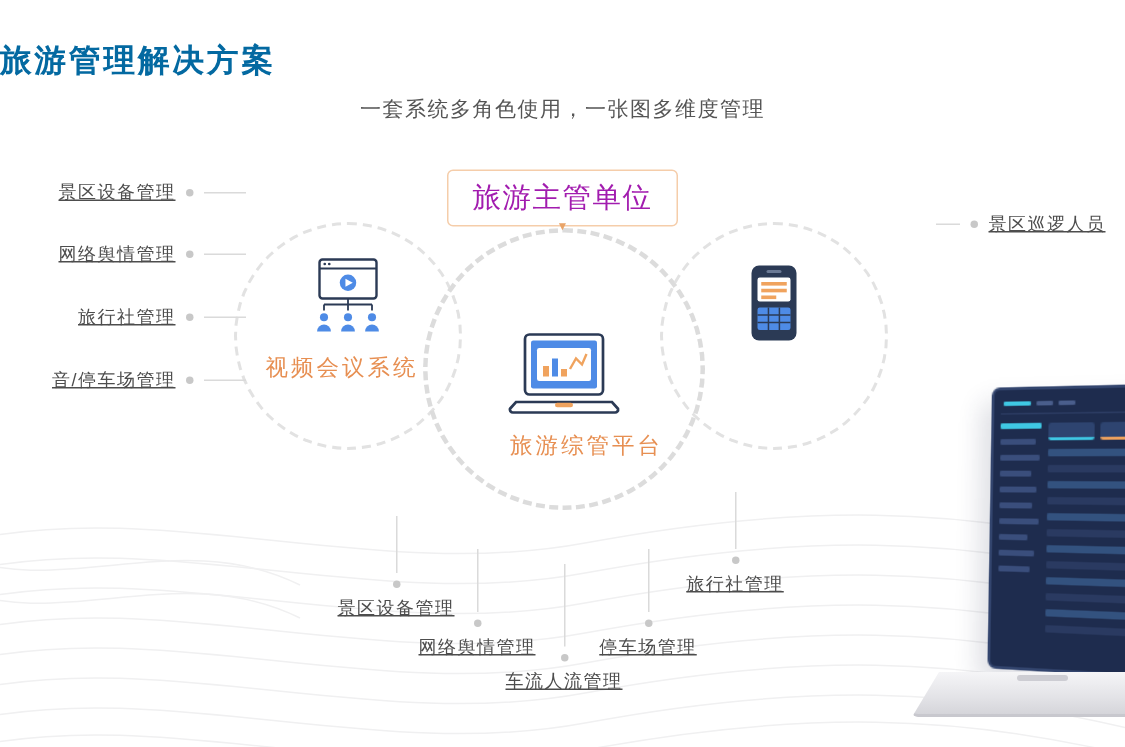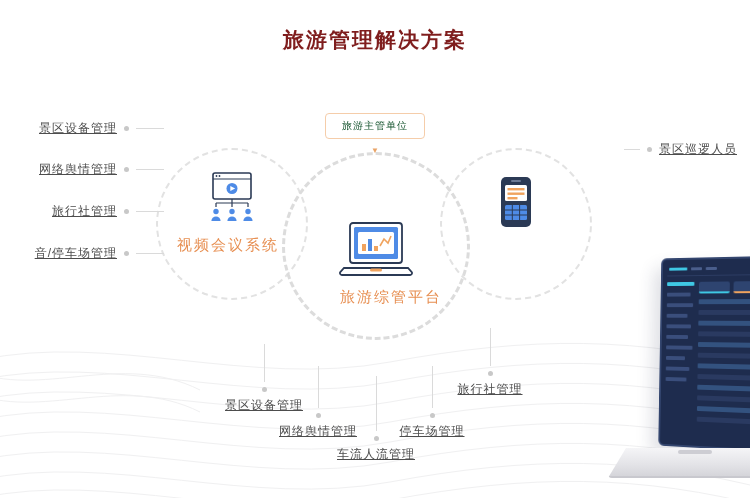--- a/index.html
+++ b/index.html
@@ -1,25 +1,25 @@
 <!DOCTYPE html>
 <html><head>
 <meta charset="utf-8">
 <style>
   * { margin:0; padding:0; box-sizing:border-box; }
   html,body { background:#fff; font-family:"Liberation Sans", sans-serif; }
   .canvas { position:relative; width:750px; height:498px; background:#fff; overflow:hidden; }
 
-  .title { position:absolute; top:26px; left:0; width:100%; text-align:center;
-           font-size:21px; font-weight:bold; color:#7f1d1d; letter-spacing:2px; }
+  .title { position:absolute; top:26px; left:0; width:100%; 
+           font-size:21px; font-weight:bold; color:#0369a1; letter-spacing:2px; }
   .subtitle { position:absolute; top:64px; left:0; width:100%; text-align:center;
               font-size:14px; color:#555; letter-spacing:1px; }
 
   .badge { position:absolute; top:113px; left:50%; transform:translateX(-50%);
-           border:1px solid #F5CDAA; border-radius:4px; color:#14532d; font-size:10px;
+           border:1px solid #F5CDAA; border-radius:4px; color:#a21caf; font-size:19px;
            padding:5px 16px; background:#fff; z-index:4; letter-spacing:1px; white-space:nowrap; }
   .badge-arrow { position:absolute; top:146px; left:50%; transform:translateX(-50%);
                  color:#E9A468; font-size:8px; z-index:4; }
 
   .ring { position:absolute; border:2px dashed #E2E2E2; border-radius:50%; z-index:1; }
   .ring-left   { left:156px; top:148px; width:152px; height:152px; }
   .ring-center { left:282px; top:152px; width:188px; height:188px; border-width:3px; border-color:#DCDCDC; }
   .ring-right  { left:440px; top:148px; width:152px; height:152px; }
 
   .circle-icon { position:absolute; z-index:2; }
@@ -93,20 +93,21 @@
       <path d="M-20 110 C 110 82, 250 138, 390 112 S 640 86, 770 120"></path>
       <path d="M-20 130 C 110 102, 250 158, 390 132 S 640 106, 770 140"></path>
       <path d="M-20 150 C 110 122, 250 178, 390 152 S 640 126, 770 160"></path>
       <path d="M-20 168 C 110 140, 250 196, 390 170 S 640 144, 770 178"></path>
       <path d="M-30 40 C 40 70, 120 20, 200 60"></path>
       <path d="M-30 62 C 40 92, 120 42, 200 82"></path>
     </g>
   </svg>
 
   <div class="title">旅游管理解决方案</div>
+  <div class="subtitle">一套系统多角色使用，一张图多维度管理</div>
 
   <div class="badge">旅游主管单位</div>
   <div class="badge-arrow">▼</div>
 
   <div class="ring ring-left"></div>
   <div class="ring ring-center"></div>
   <div class="ring ring-right"></div>
 
   <div class="circle-icon icon-left">
     <svg width="56" height="54" viewBox="0 0 56 54">

